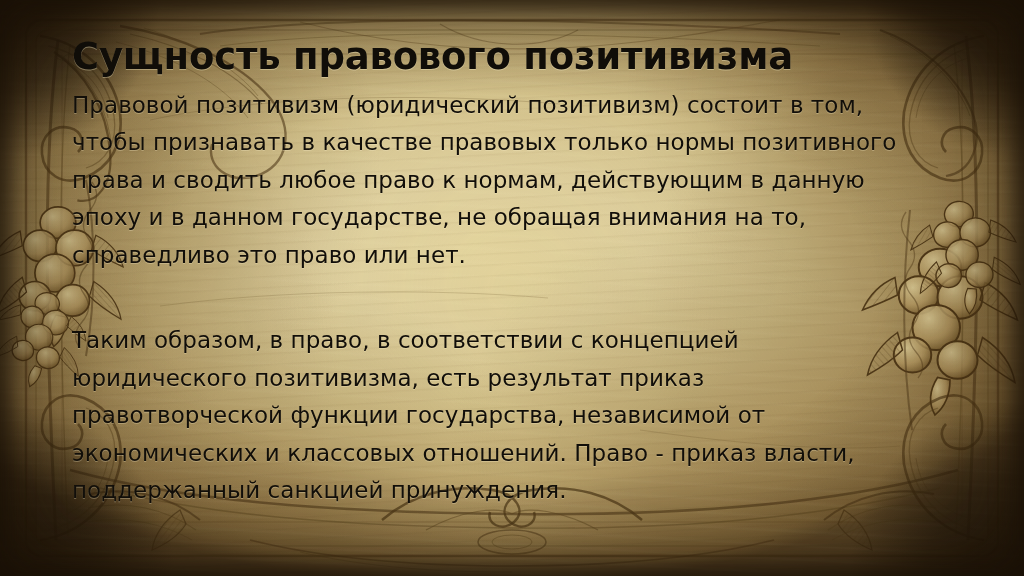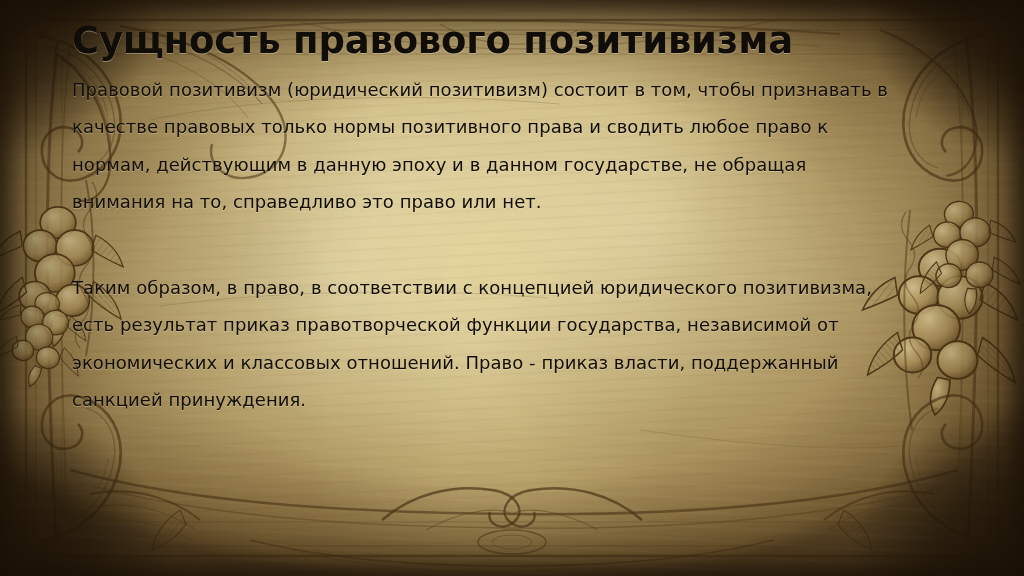--- a/index.html
+++ b/index.html
@@ -113,35 +113,35 @@
     position: absolute;
     inset: 0;
     pointer-events: none;
   }
   .ornament svg { display: block; width: 1024px; height: 576px; }
 
   
   .content {
     position: absolute;
     left: 72px;
-    top: 20px;
+    top: 36px;
     width: 880px;
   }
   .slide-title {
     margin: 0 0 8px 0;
     font-size: 37px;
     line-height: 1.16;
     font-weight: 700;
     color: #100d08;
     letter-spacing: -0.2px;
     text-shadow: 0 1px 0 rgba(255,246,208,.35);
   }
   .body-text {
     margin: 0;
-    font-size: 18px;
+    font-size: 23px;
     line-height: 37.5px;
     color: #110e09;
     font-weight: 400;
     letter-spacing: 0.05px;
     max-width: 830px;
     text-shadow: 0 1px 0 rgba(255,246,208,.28);
   }
   .para-gap { height: 48px; }
 </style>
 </head>

